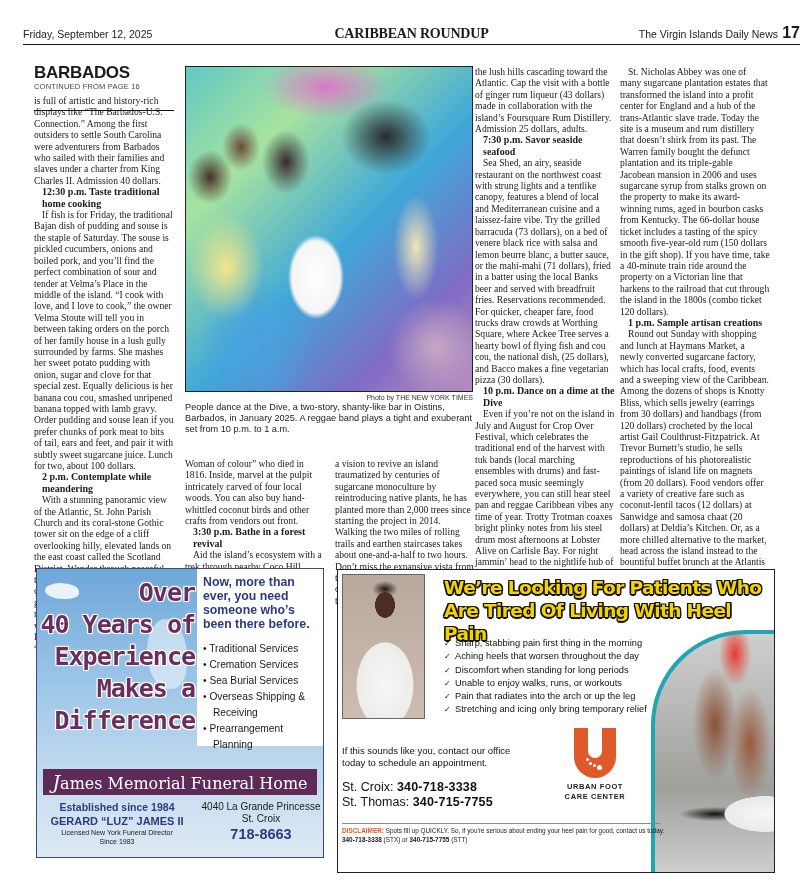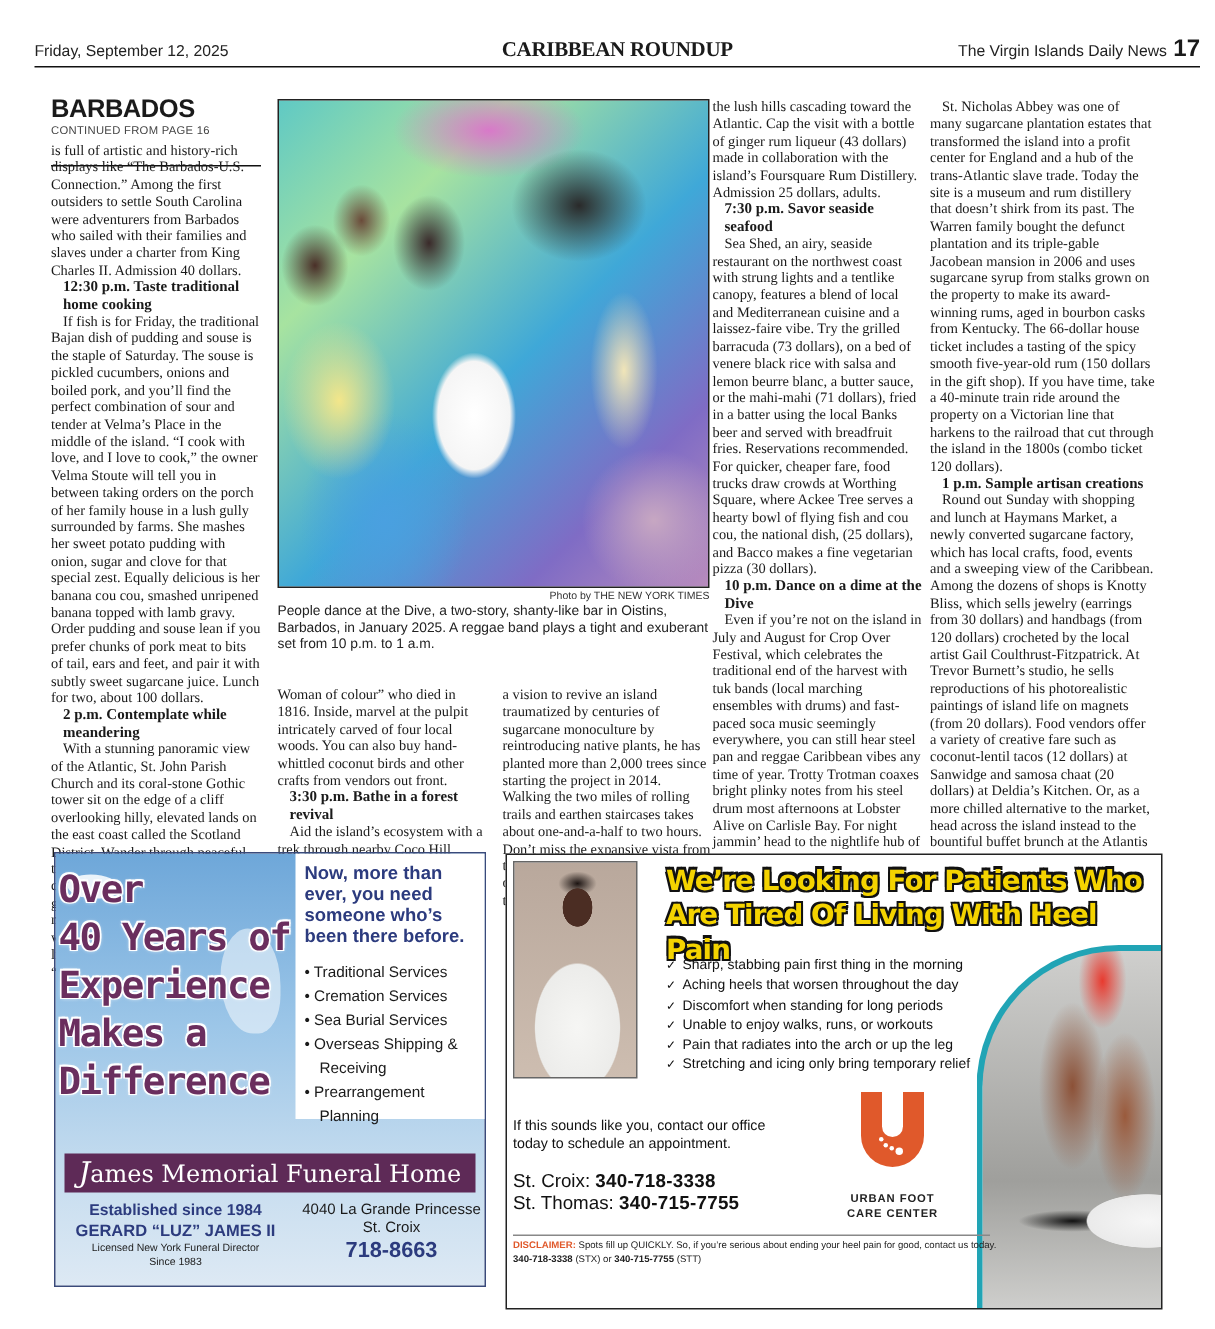--- a/index.html
+++ b/index.html
@@ -50,21 +50,21 @@
   .photo-caption { position: absolute; left: 185px; top: 402px; width: 290px; font-family: "Liberation Sans", sans-serif; font-size: 9.2px; line-height: 11px; color: #222; }
 
   
   .ad1 { position: absolute; left: 36px; top: 568px; width: 288px; height: 290px; border: 1.5px solid #3a4a7a; overflow: hidden;
     background: linear-gradient(180deg, #6ea7d9 0%, #9cc6e8 40%, #c7ddef 75%, #dde9f4 100%); }
   .ad1-right { position: absolute; left: 160px; top: 0; width: 128px; height: 177px; background: #fff; padding: 6px 6px 0 6px; }
   .ad1-head { font-family: "Liberation Sans", sans-serif; font-weight: bold; font-size: 12.3px; line-height: 14px; color: #2c3b7e; }
   .ad1-list { list-style: none; margin-top: 10px; font-family: "Liberation Sans", sans-serif; font-size: 10.2px; line-height: 16px; color: #1a1a1a; }
   .ad1-list li { padding-left: 10px; text-indent: -10px; }
   .ad1-list li::before { content: "• "; }
-  .ad1-big { position: absolute; left: 2px; top: 8px; width: 156px; text-align: left; font-family: "DejaVu Sans Mono", monospace; font-weight: bold; font-size: 25px; line-height: 32px; color: #6a2e5e; letter-spacing: -1px;
+  .ad1-big { position: absolute; left: 2px; top: 8px; width: 156px; text-align: right; font-family: "DejaVu Sans Mono", monospace; font-weight: bold; font-size: 25px; line-height: 32px; color: #6a2e5e; letter-spacing: -1px;
     text-shadow: -1px -1px 0 #fff, 1px -1px 0 #fff, -1px 1px 0 #fff, 1px 1px 0 #fff, 0 0 3px #fff; }
   .dove { position: absolute; background: rgba(255,255,255,0.85); border-radius: 50% 60% 40% 60%; }
   .ad1-band { position: absolute; left: 6px; top: 200px; width: 274px; height: 26px; background: #5e2a57; color: #fff; font-family: "DejaVu Serif", serif; font-size: 16px; line-height: 26px; text-align: center; }
   .ad1-band .script { font-style: italic; font-size: 19px; }
   .ad1-est { position: absolute; left: 0; top: 232px; width: 160px; text-align: center; font-family: "Liberation Sans", sans-serif; color: #2c3b7e; }
   .ad1-est .l1 { font-weight: bold; font-size: 10.5px; line-height: 13px; }
   .ad1-est .l2 { font-weight: bold; font-size: 11px; line-height: 14px; }
   .ad1-est .l3 { font-size: 7px; color: #222; line-height: 9px; }
   .ad1-addr { position: absolute; left: 160px; top: 232px; width: 128px; text-align: center; font-family: "Liberation Sans", sans-serif; font-size: 10px; line-height: 12px; color: #1a1a1a; }
   .ad1-phone { font-weight: bold; font-size: 14.5px; line-height: 18px; color: #2c3b7e; }
@@ -90,21 +90,21 @@
       radial-gradient(ellipse 50px 22px at 110px 180px, #f6f6f6 0%, #eaeaea 80%, transparent 82%),
       radial-gradient(ellipse 40px 8px at 60px 180px, #111 0%, transparent 90%),
       linear-gradient(180deg, #cfcfcd 0%, #9f9f9c 60%, #d8d8d6 100%); }
   .ad2-cta { position: absolute; left: 4px; top: 175px; width: 180px; font-family: "Liberation Sans", sans-serif; font-size: 9.5px; line-height: 11.5px; color: #111; }
   .ad2-phones { position: absolute; left: 4px; top: 210px; width: 220px; font-family: "Liberation Sans", sans-serif; font-size: 12.5px; line-height: 15px; color: #111; }
   .ad2-phones b { font-weight: bold; letter-spacing: 0.2px; }
   .ad2-logo { position: absolute; left: 212px; top: 158px; width: 90px; text-align: center; }
   .ad2-logo-mark { position: relative; width: 42px; height: 50px; margin: 0 auto; background: #e0592b; border-radius: 0 0 21px 21px; }
   .ad2-logo-mark .foot { position: absolute; left: 14px; top: 0; width: 14px; height: 30px; background: #fff; border-radius: 0 0 7px 7px; }
   .ad2-logo-mark .toe { position: absolute; width: 3px; height: 3px; background: #fff; border-radius: 50%; }
-  .ad2-logo-text { font-family: "Liberation Sans", sans-serif; font-weight: bold; font-size: 7.5px; line-height: 10px; letter-spacing: 0.6px; margin-top: 16px; color: #222; }
+  .ad2-logo-text { font-family: "Liberation Sans", sans-serif; font-weight: bold; font-size: 7.5px; line-height: 10px; letter-spacing: 0.6px; margin-top: 4px; color: #222; }
   .ad2-rule { position: absolute; left: 4px; top: 253px; width: 318px; border-top: 1px solid #888; }
   .ad2-disclaimer { position: absolute; left: 4px; top: 256px; width: 330px; font-family: "Liberation Sans", sans-serif; font-size: 6.4px; line-height: 9px; color: #222; }
   .ad2-disclaimer .label { color: #e0592b; font-weight: bold; }
 </style>
 </head>
 <body>
 
 <div class="masthead">
   <span class="mh-date">Friday, September 12, 2025</span>
   <div class="mh-section">CARIBBEAN ROUNDUP</div>

